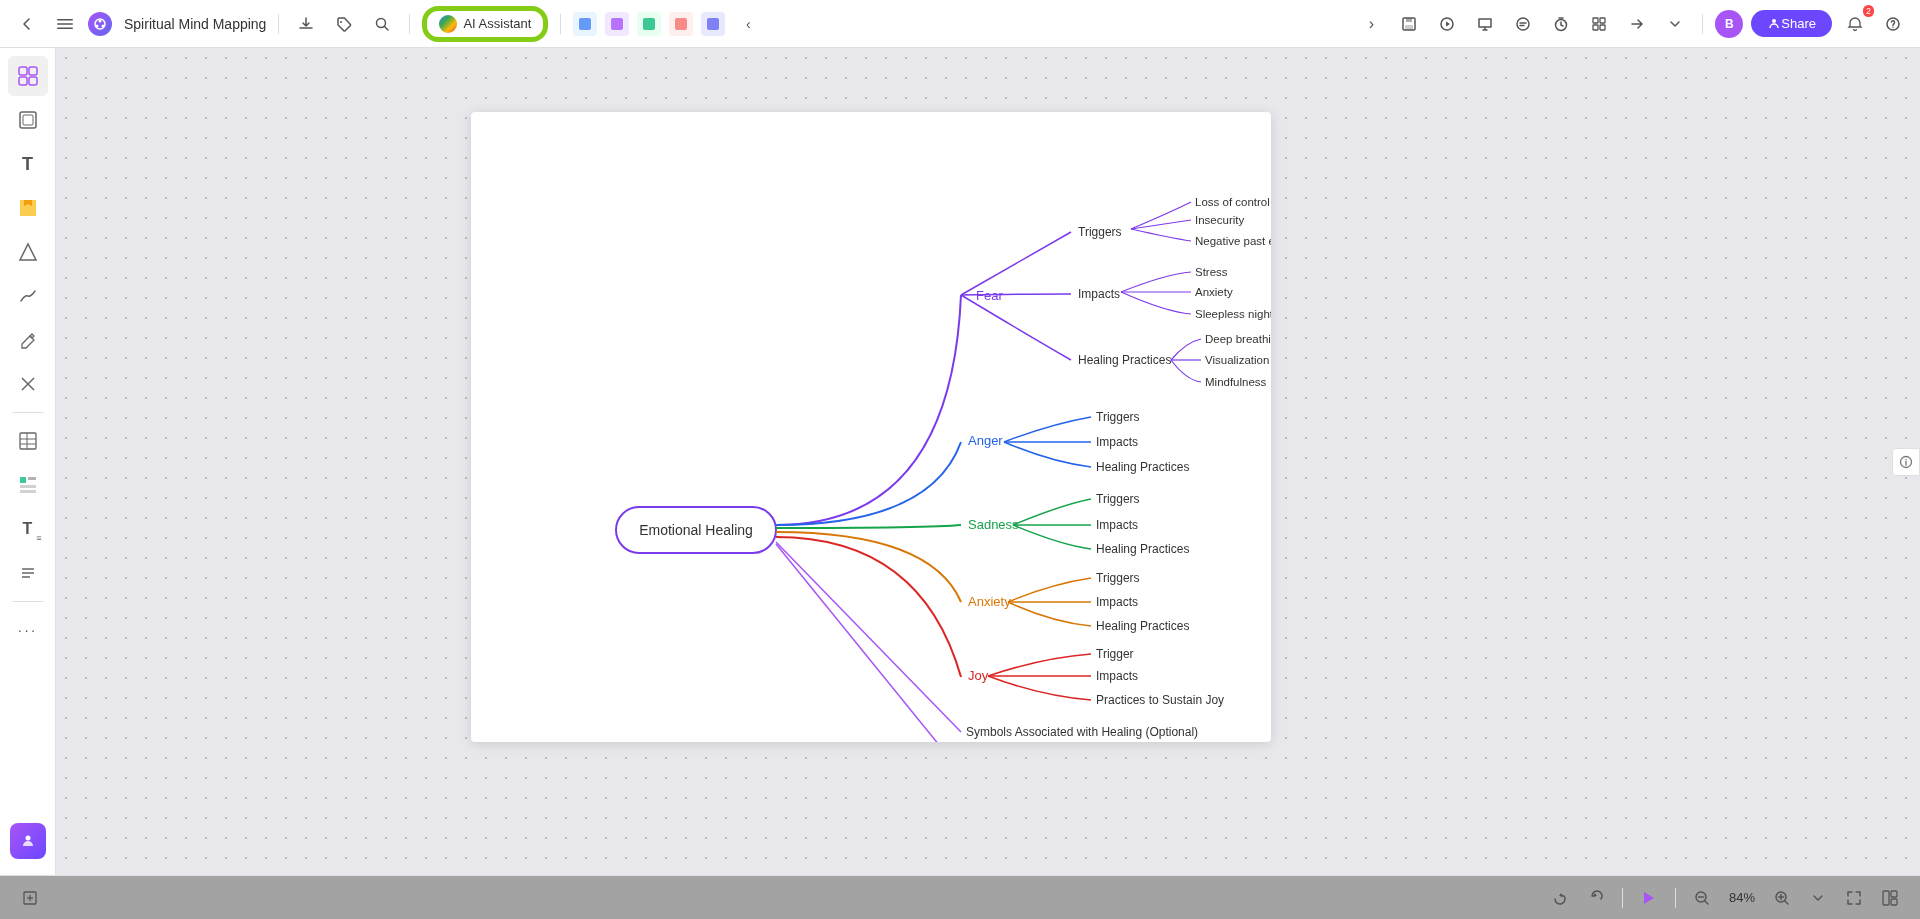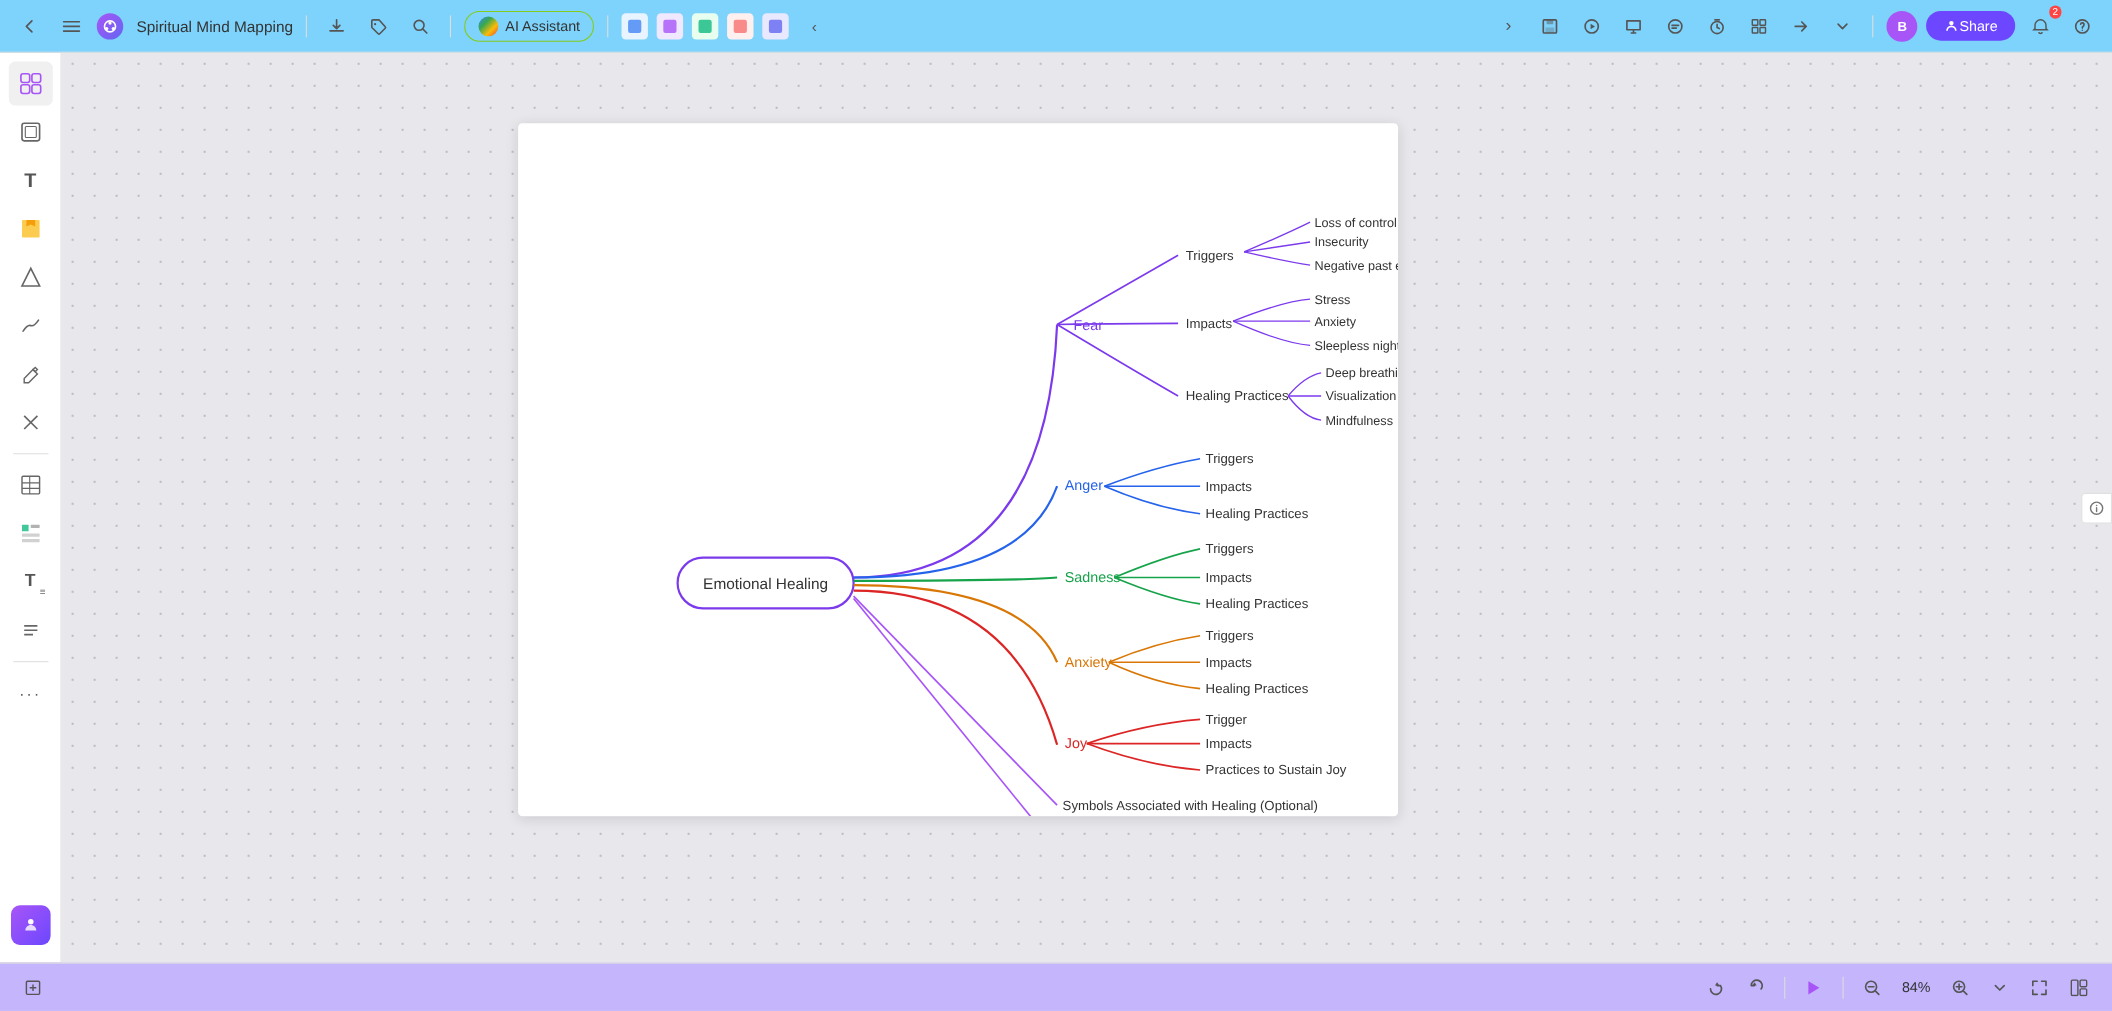--- a/index.html
+++ b/index.html
@@ -1,21 +1,21 @@
 <!DOCTYPE html>
 <html><head>
   <meta charset="utf-8">
   <style>
     * { margin: 0; padding: 0; box-sizing: border-box; }
     body { font-family: -apple-system, BlinkMacSystemFont, 'Segoe UI', sans-serif; background: #e8e8ec; width: 1920px; height: 919px; overflow: hidden; display: flex; flex-direction: column; }
 
     
     .topbar {
       height: 48px;
-      background: #7dd3fc;
+      background: #ffffff;
       border-bottom: 1px solid #e0e0e0;
       display: flex;
       align-items: center;
       padding: 0 12px;
       gap: 8px;
       flex-shrink: 0;
       z-index: 10;
     }
     .topbar-left { display: flex; align-items: center; gap: 8px; flex: 1; }
     .topbar-right { display: flex; align-items: center; gap: 8px; }
@@ -24,21 +24,21 @@
       border: none; background: none; cursor: pointer;
       border-radius: 4px;
       display: flex; align-items: center; justify-content: center;
       font-size: 16px; color: #555;
     }
     .app-title { font-size: 14px; color: #333; font-weight: 500; margin-left: 4px; }
     .divider-v { width: 1px; height: 20px; background: #ddd; margin: 0 4px; }
 
     .ai-assistant-btn {
       display: flex; align-items: center; gap: 6px;
-      background: none; border: 1px solid #84cc16; border-radius: 16px;
+      background: none; border: 5px solid #84cc16; border-radius: 16px;
       padding: 4px 12px; cursor: pointer; font-size: 13px; color: #333;
     }
     .ai-icon { width: 18px; height: 18px; background: linear-gradient(135deg, #4285f4, #34a853, #fbbc05, #ea4335); border-radius: 50%; }
 
     .tool-icon-colored {
       width: 24px; height: 24px; border-radius: 4px;
       display: flex; align-items: center; justify-content: center;
       font-size: 12px; font-weight: bold; cursor: pointer;
     }
     .share-btn {
@@ -121,21 +121,21 @@
       width: 28px; height: 28px;
       background: #fff; border: 1px solid #e0e0e0;
       border-radius: 4px 0 0 4px;
       display: flex; align-items: center; justify-content: center;
       font-size: 12px; color: #777;
     }
 
     
     .bottombar {
       height: 44px;
-      background: #c4b5fd;
+      background: #a3a3a3;
       border-top: 1px solid #e0e0e0;
       display: flex;
       align-items: center;
       padding: 0 16px;
       flex-shrink: 0;
     }
     .bottombar-left { display: flex; align-items: center; gap: 8px; }
     .bottombar-right { margin-left: auto; display: flex; align-items: center; gap: 8px; }
     .zoom-btn {
       width: 28px; height: 28px;

